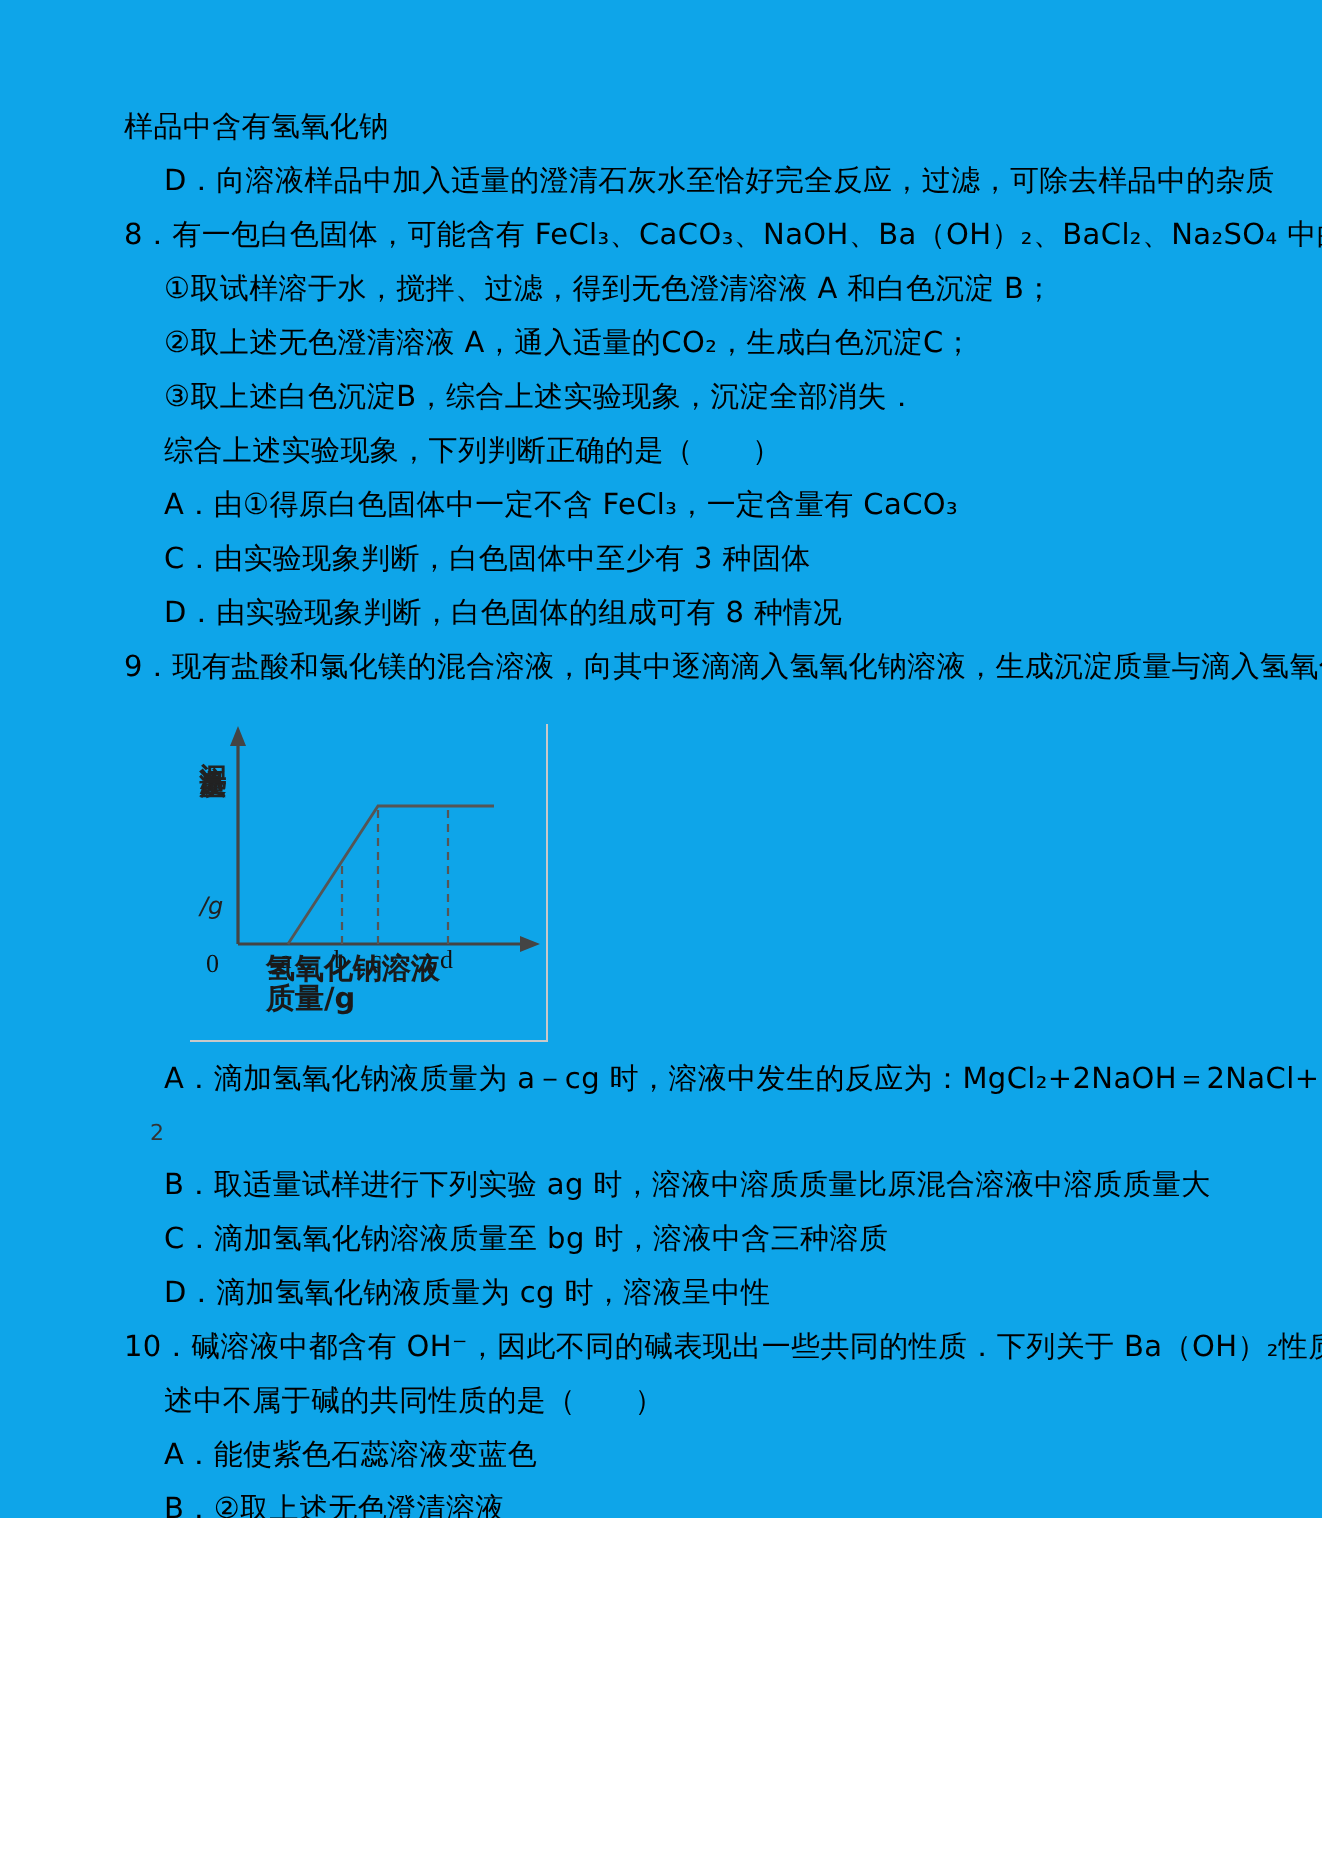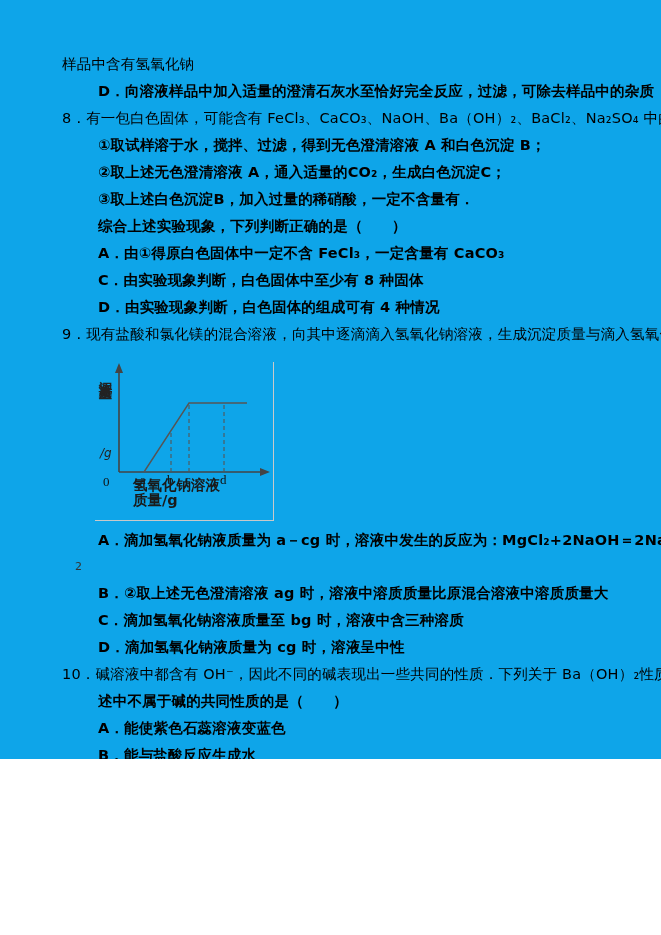--- a/index.html
+++ b/index.html
@@ -12,21 +12,21 @@
     font-size:14.5px;
     box-sizing:border-box;
     padding:51px 40px 0 62px;
     overflow:hidden;
   }
   .line{
     line-height:27px;
     white-space:nowrap;
     letter-spacing:0.2px;
   }
-  .ind{margin-left:36px;font-weight:bold;}
+  .ind{margin-left:20px;}
   .wrap-sub{
     margin-left:13px;
     font-size:11px;
     line-height:26px;
     color:#333;
   }
   
   .figure{
     position:relative;
     margin:14px 0 6px 33px;
@@ -55,25 +55,25 @@
 <body>
 
 <div class="page">
 
   <div class="line">样品中含有氢氧化钠</div>
   <div class="line ind">D．向溶液样品中加入适量的澄清石灰水至恰好完全反应，过滤，可除去样品中的杂质</div>
 
   <div class="line">8．有一包白色固体，可能含有 FeCl₃、CaCO₃、NaOH、Ba（OH）₂、BaCl₂、Na₂SO₄ 中的几种．为</div>
   <div class="line ind">①取试样溶于水，搅拌、过滤，得到无色澄清溶液 A 和白色沉淀 B；</div>
   <div class="line ind">②取上述无色澄清溶液 A，通入适量的CO₂，生成白色沉淀C；</div>
-  <div class="line ind">③取上述白色沉淀B，加入过量的稀硝酸，一定不含量有．</div>
+  <div class="line ind">③取上述白色沉淀B，综合上述实验现象，沉淀全部消失．</div>
   <div class="line ind">综合上述实验现象，下列判断正确的是（　　）</div>
   <div class="line ind">A．由①得原白色固体中一定不含 FeCl₃，一定含量有 CaCO₃</div>
-  <div class="line ind">C．由实验现象判断，白色固体中至少有 8 种固体</div>
-  <div class="line ind">D．由实验现象判断，白色固体的组成可有 4 种情况</div>
+  <div class="line ind">C．由实验现象判断，白色固体中至少有 3 种固体</div>
+  <div class="line ind">D．由实验现象判断，白色固体的组成可有 8 种情况</div>
 
   <div class="line">9．现有盐酸和氯化镁的混合溶液，向其中逐滴滴入氢氧化钠溶液，生成沉淀质量与滴入氢氧化钠溶</div>
 
   <div class="figure">
     <svg width="178" height="158" viewBox="0 0 178 158">
 
       <line class="axis" x1="24" y1="8" x2="24" y2="110"></line>
       <polygon points="20,11 24,1 28,11" fill="#444"></polygon>
 
       <line class="axis" x1="24" y1="110" x2="166" y2="110"></line>
@@ -94,23 +94,23 @@
     <div class="ylab">沉淀质量</div>
     <div class="ylab-unit">/g</div>
     <div class="xlab">
       <div>氢氧化钠溶液</div>
       <div>质量/g</div>
     </div>
   </div>
 
   <div class="line ind">A．滴加氢氧化钠液质量为 a－cg 时，溶液中发生的反应为：MgCl₂+2NaOH＝2NaCl+Mg（OH）</div>
   <div class="line wrap-sub">2</div>
-  <div class="line ind">B．②取上述无色澄清溶液 ag 时，溶液中溶质质量比原混合溶液中溶质质量大</div>
+  <div class="line ind">B．取适量试样进行下列实验 ag 时，溶液中溶质质量比原混合溶液中溶质质量大</div>
   <div class="line ind">C．滴加氢氧化钠溶液质量至 bg 时，溶液中含三种溶质</div>
   <div class="line ind">D．滴加氢氧化钠液质量为 cg 时，溶液呈中性</div>
 
   <div class="line">10．碱溶液中都含有 OH⁻，因此不同的碱表现出一些共同的性质．下列关于 Ba（OH）₂性质的描</div>
   <div class="line ind">述中不属于碱的共同性质的是（　　）</div>
   <div class="line ind">A．能使紫色石蕊溶液变蓝色</div>
-  <div class="line ind">B．能与盐酸反应生成水</div>
+  <div class="line ind">B．②取上述无色澄清溶液</div>
   <div class="line ind">C．能与 CO₂反应生成水</div>
 
 </div>
 
 </body></html>

